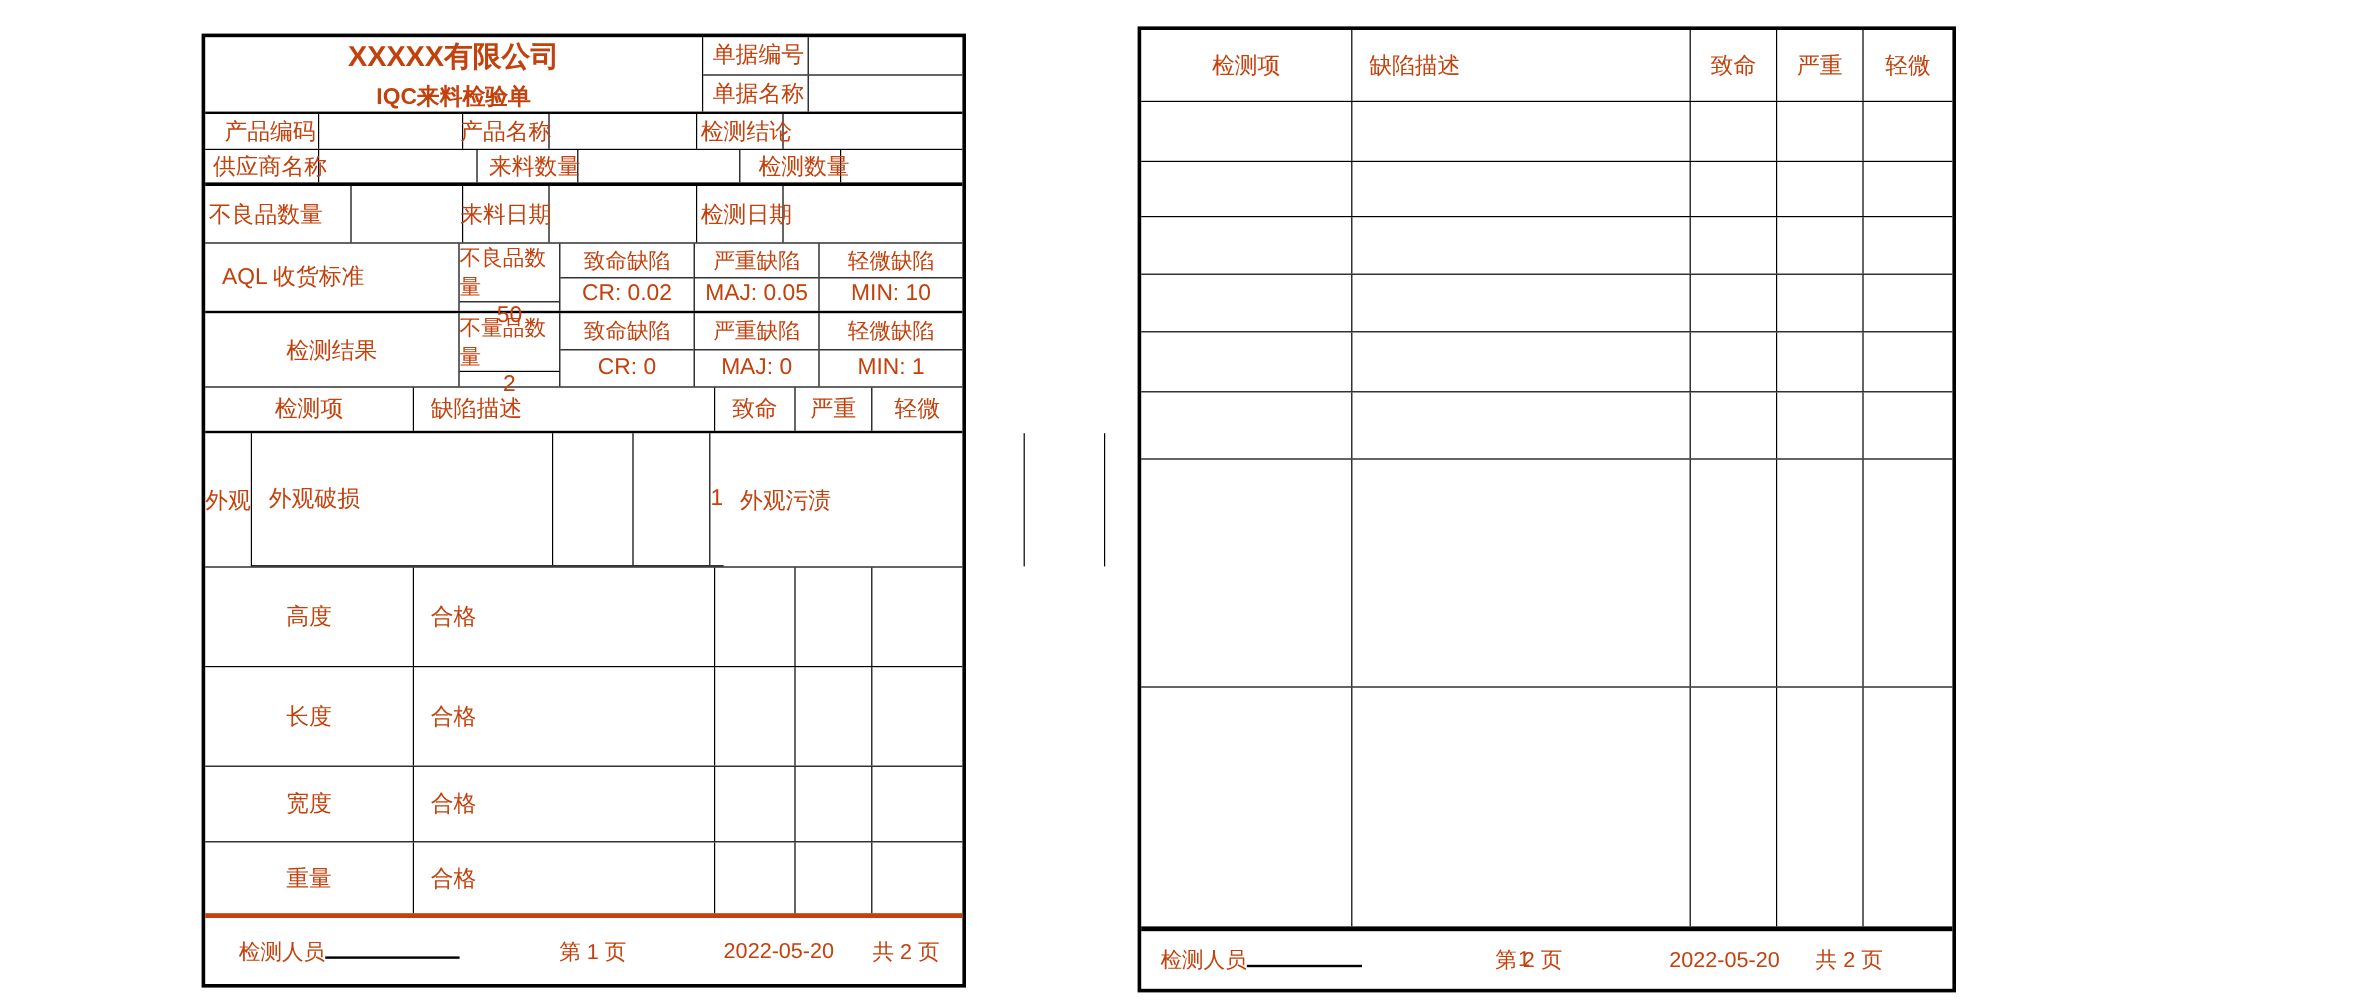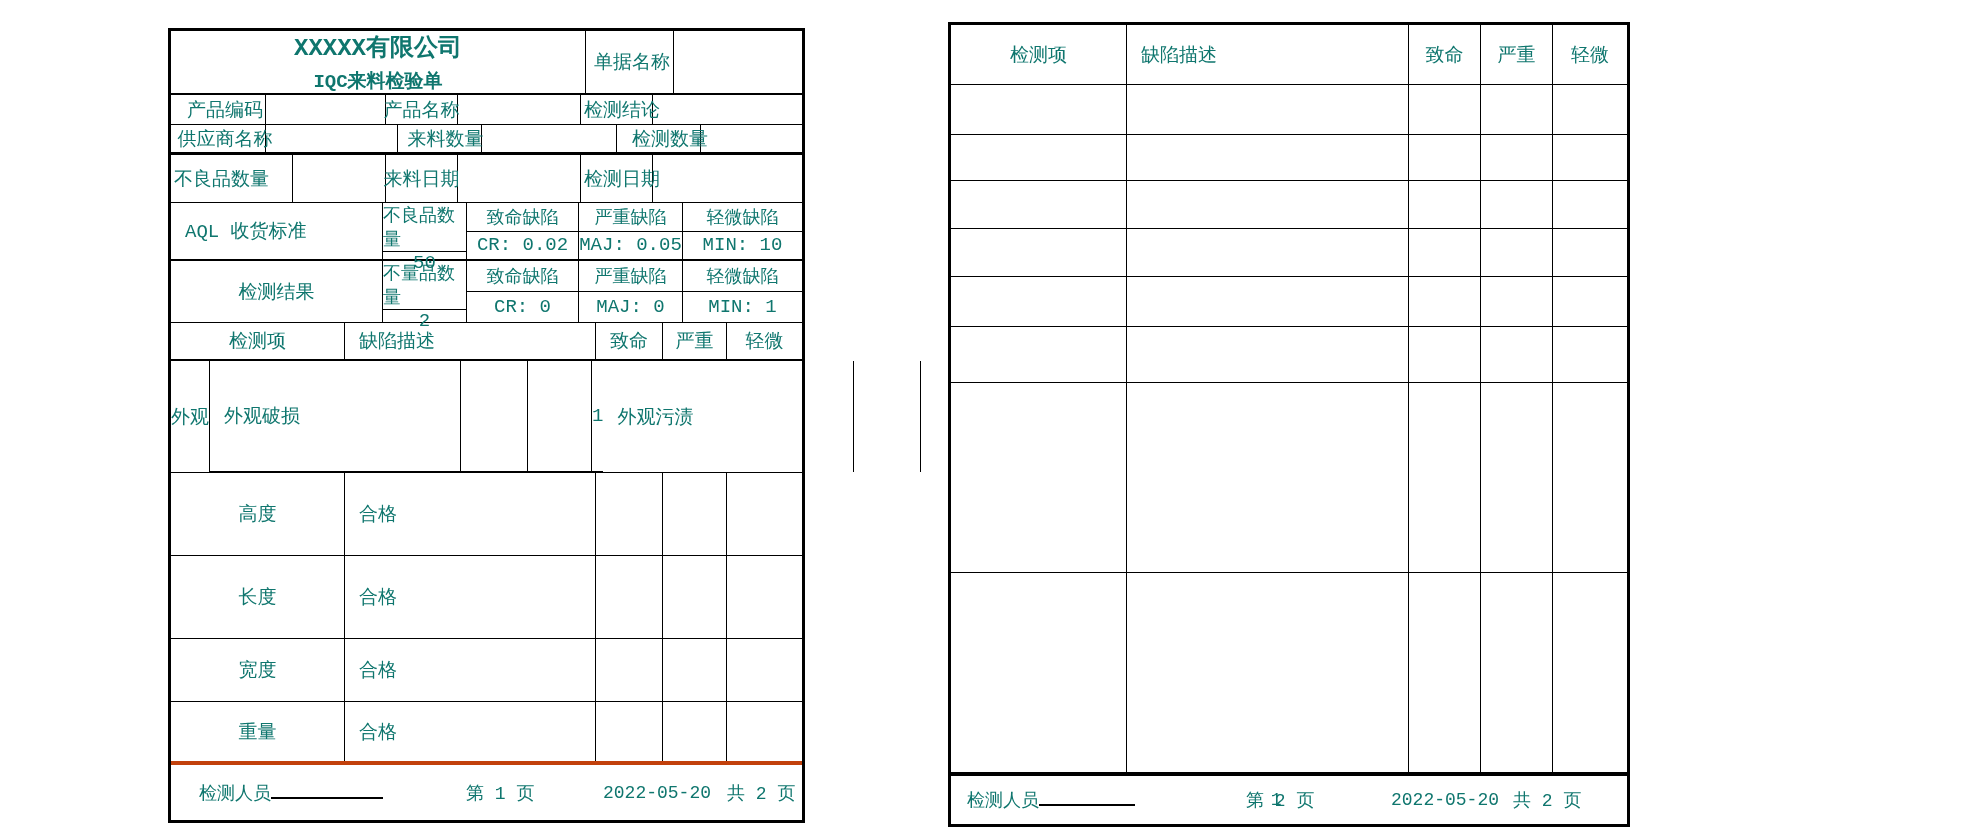--- a/index.html
+++ b/index.html
@@ -1,17 +1,17 @@
 <!DOCTYPE html>
 <html><head>
 <meta charset="utf-8">
 <style>
   html,body{margin:0;padding:0;background:#fff;}
   #screen{position:relative;width:1792px;height:833px;background:#ffffff;overflow:hidden;
-          font-family:Liberation Mono, monospace;color:#0f766e;}
+          font-family:Liberation Sans, sans-serif;color:#c2410c;}
   .page{position:absolute;background:#fff;border:3px solid #000;display:flex;flex-direction:column;box-sizing:border-box;}
   #page1{left:168px;top:28px;width:637px;height:795px;}
   #page2{left:948px;top:22px;width:682px;height:805px;}
 
   .trow{display:flex;flex:0 0 auto;border-bottom:1px solid #000;box-sizing:border-box;min-height:0;}
   .cell{display:flex;align-items:center;justify-content:center;box-sizing:border-box;font-size:19px;white-space:nowrap;overflow:visible;}
   .br{border-right:1px solid #000;}
   .left{justify-content:flex-start;}
   .padl2{padding-left:3px;}
   .padl8{padding-left:8px;}
@@ -79,20 +79,24 @@
 <div id="screen">
 
   <div class="page" id="page1">
 
     <div class="trow hdr">
       <div class="cell br title-cell">
         <div class="company">XXXXX有限公司</div>
         <div class="formtitle">IQC来料检验单</div>
       </div>
       <div class="hdr-right">
+        <div class="hdr-subrow first">
+          <div class="cell br hdr-lbl left padl8">单据编号</div>
+          <div class="cell hdr-val"></div>
+        </div>
         <div class="hdr-subrow">
           <div class="cell br hdr-lbl left padl8">单据名称</div>
           <div class="cell hdr-val"></div>
         </div>
       </div>
     </div>
 
     <div class="trow h30">
       <div class="cell br c1">产品编码</div>
       <div class="cell br c2"></div>

